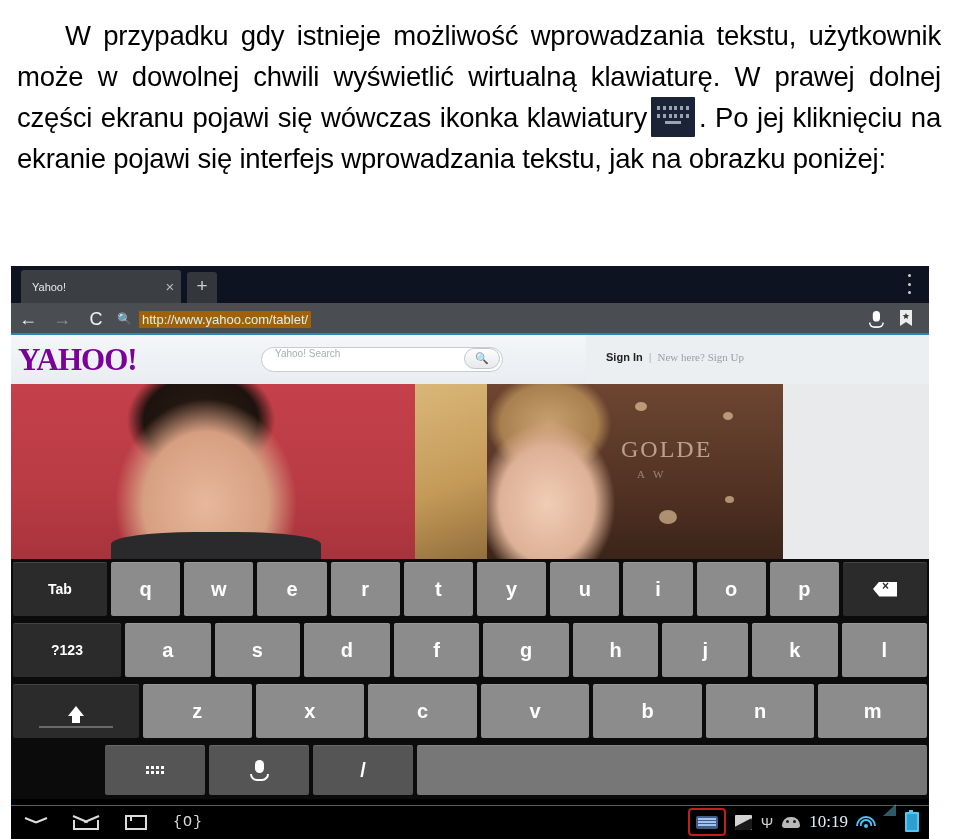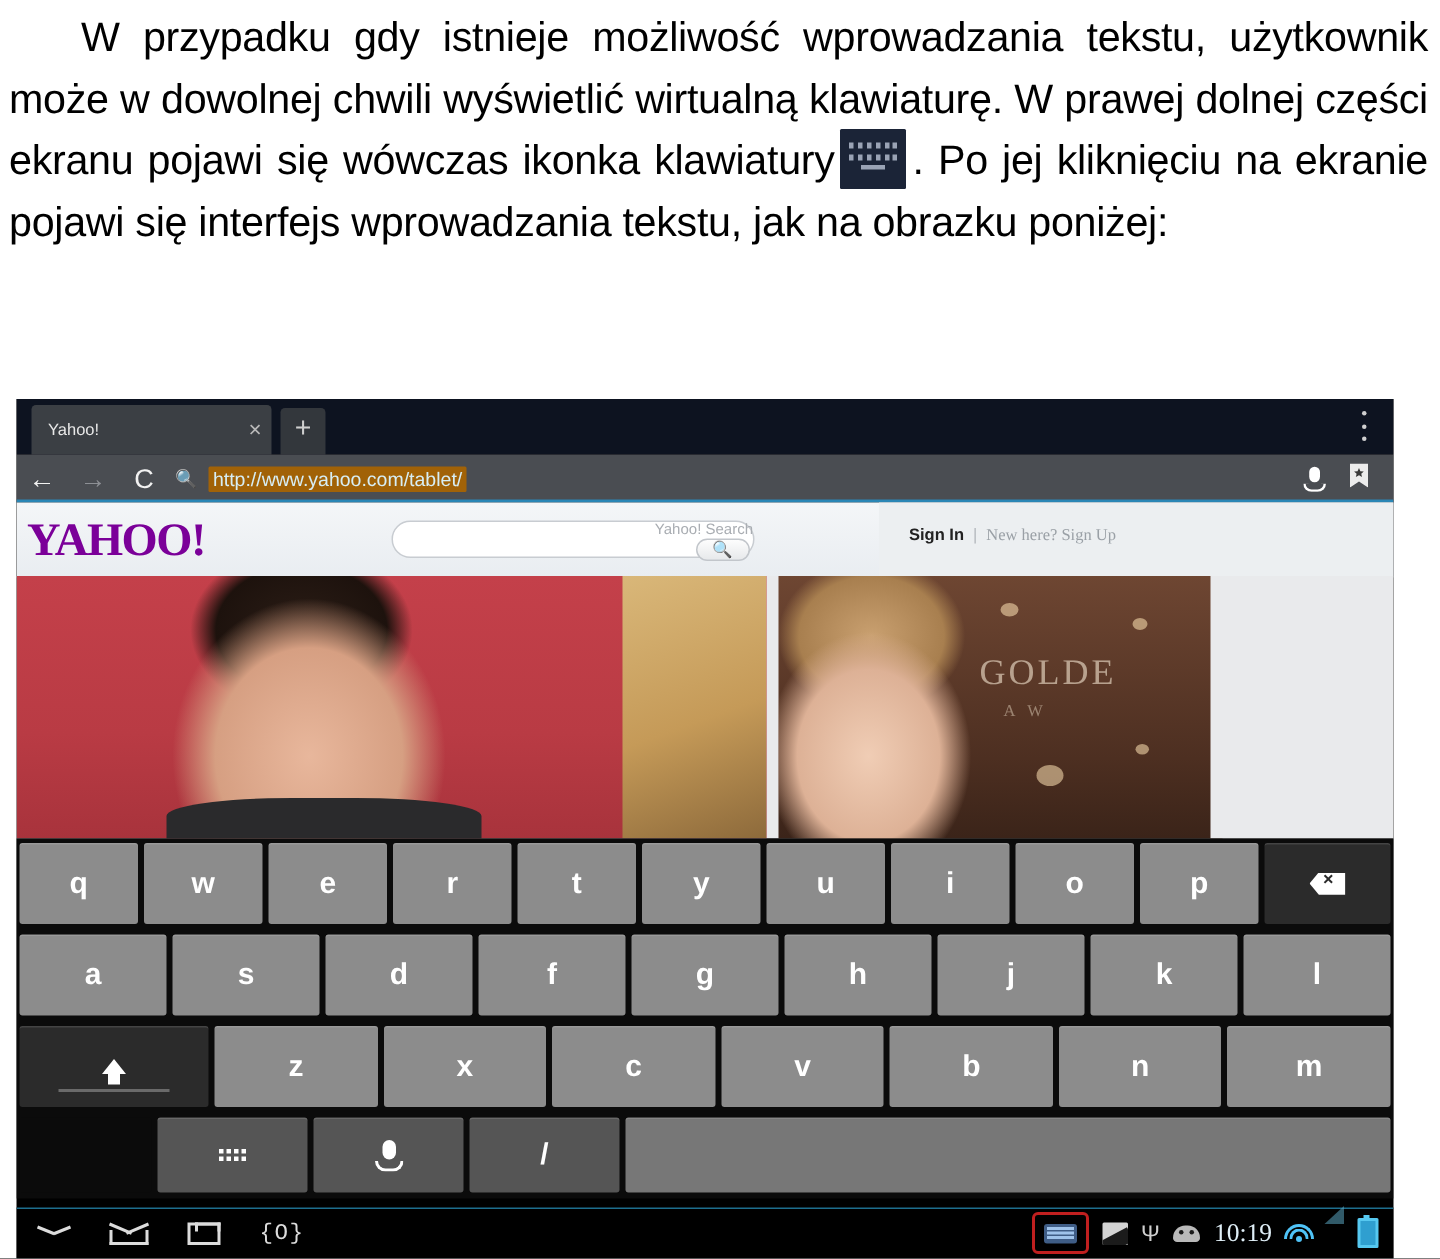--- a/index.html
+++ b/index.html
@@ -7,21 +7,21 @@
     width:960px;height:839px;
     background:#ffffff;
     font-family:"Liberation Sans", sans-serif;
     overflow:hidden;
     position:relative;
   }
 
   
   .doc-text{
     position:absolute;left:0;top:0;width:960px;height:262px;
-    padding:0;
+    padding:11px;
     box-sizing:border-box;
   }
   .para{
     margin:0;
     padding:4px 8px 0 6px;
     font-size:27.5px;
     line-height:41px;
     color:#000;
     text-align:justify;
     text-justify:inter-word;
@@ -115,21 +115,21 @@
   }
   .yahoo-logo{
     position:absolute;left:7px;top:7px;
     font-family:"Liberation Serif", serif;
     font-size:31px;font-weight:bold;color:#7b0099;
     letter-spacing:-1px;
   }
   .ysearch{
     position:absolute;left:250px;top:12px;width:240px;height:23px;
     background:#fff;border:1px solid #c8ccd1;border-radius:13px;
-    display:flex;align-items:flex-end;flex-direction:column;
+    display:flex;align-items:flex-start;
   }
   .ysearch .ph{font-size:10px;color:#a9adb2;padding-left:13px;flex:1;}
   .ysearch .go{
     width:34px;height:19px;margin-right:2px;border-radius:11px;
     background:linear-gradient(#fdfdfd,#e7e9eb);border:1px solid #c2c6cb;
     display:flex;align-items:center;justify-content:center;font-size:11px;color:#555;
   }
   .ysignin{
     position:absolute;right:185px;top:16px;font-size:11px;color:#222;
     display:flex;align-items:center;gap:6px;white-space:nowrap;
@@ -162,21 +162,21 @@
   }
   .photo1 .shirt{
     position:absolute;left:100px;top:148px;width:210px;height:30px;
     background:#2a2a2c;border-radius:40% 40% 0 0;
   }
   .photo1 .blonde{
     position:absolute;right:0;top:0;width:96px;height:175px;
     background:linear-gradient(160deg,#d9b779,#c59a58 55%,#8d6a3b);
   }
   .photo2{
-    position:absolute;left:508px;top:0;width:296px;height:221px;
+    position:absolute;left:476px;top:0;width:296px;height:221px;
     background:
       radial-gradient(ellipse 95px 115px at 60px 120px, #f0cdb5 0%, #ddb196 50%, rgba(221,177,150,0) 72%),
       radial-gradient(ellipse 78px 64px at 62px 40px, #c9a070 0%, #a87f4f 62%, rgba(168,127,79,0) 80%),
       linear-gradient(#6e4632,#4d2f21 55%,#2b1a12);
     overflow:hidden;
   }
   .photo2 .golden{
     position:absolute;left:134px;top:52px;
     font-family:"Liberation Serif", serif;
     font-size:24px;color:rgba(240,226,205,.62);letter-spacing:2px;
@@ -418,36 +418,38 @@
       <div class="spot" style="left:236px;top:28px;width:10px;height:8px;"></div>
       <div class="spot" style="left:172px;top:126px;width:18px;height:14px;"></div>
       <div class="spot" style="left:238px;top:112px;width:9px;height:7px;"></div>
     </div>
     <div class="photo-blank"></div>
   </div>
 
   <div class="kb">
 
     <div class="kbrow r1">
+      <div class="key dark wide-tab">Tab</div>
       <div class="key f">q</div>
       <div class="key f">w</div>
       <div class="key f">e</div>
       <div class="key f">r</div>
       <div class="key f">t</div>
       <div class="key f">y</div>
       <div class="key f">u</div>
       <div class="key f">i</div>
       <div class="key f">o</div>
       <div class="key f">p</div>
       <div class="key dark wide-del">
           <span class="bsp"></span>
         </div>
     </div>
 
     <div class="kbrow r2">
+      <div class="key dark wide-sym">?123</div>
       <div class="key f">a</div>
       <div class="key f">s</div>
       <div class="key f">d</div>
       <div class="key f">f</div>
       <div class="key f">g</div>
       <div class="key f">h</div>
       <div class="key f">j</div>
       <div class="key f">k</div>
       <div class="key f">l</div>
     </div>

